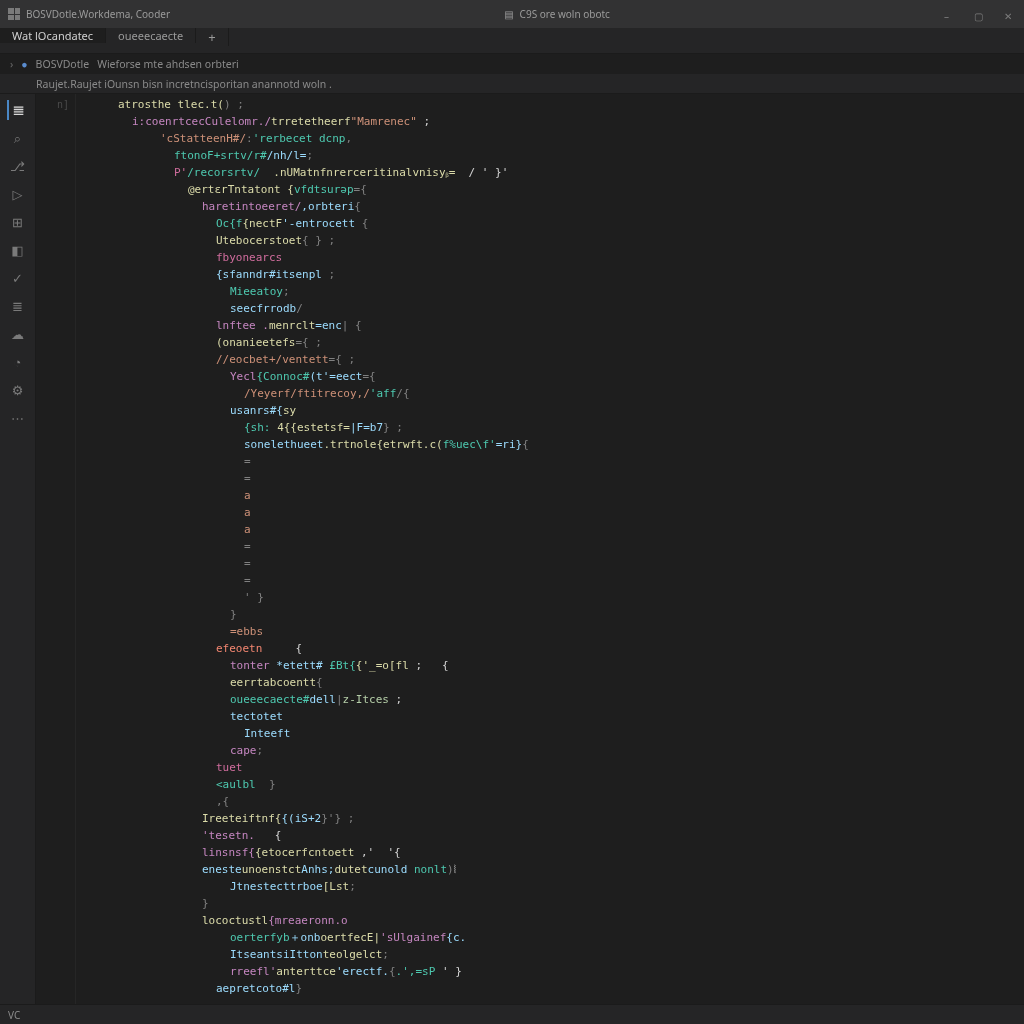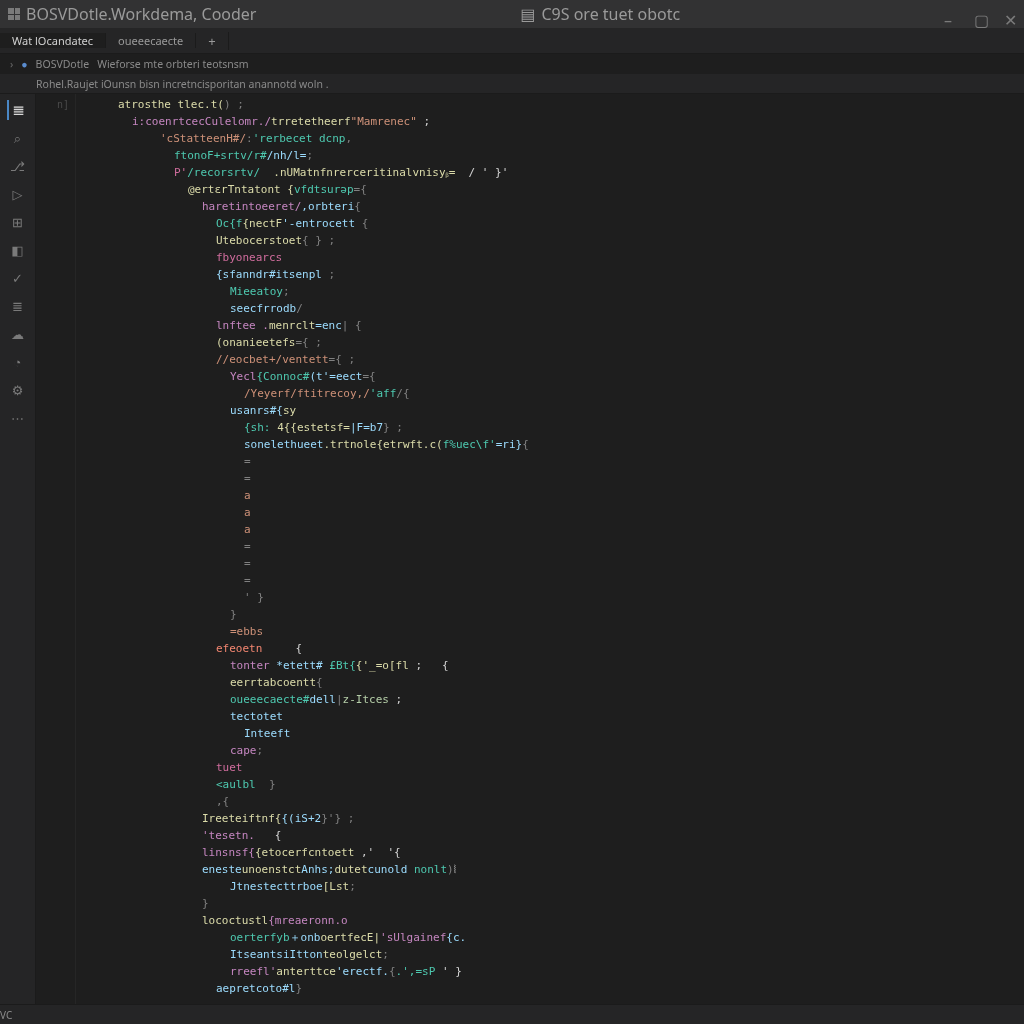--- a/index.html
+++ b/index.html
@@ -9,38 +9,38 @@
     font-family: "Segoe UI", ui-sans-serif, system-ui, sans-serif;
     color: #cccccc;
     overflow: hidden;
   }
   
   .titlebar {
     height: 28px;
     background: #323233;
     display: flex;
     align-items: center;
-    font-size: 16px;
+    font-size: 10px;
     color: #9a9a9a;
     user-select: none;
   }
   .titlebar .left  { flex: 0 0 auto; padding-left: 8px; display: flex; gap: 6px; align-items: center; }
   .titlebar .center{ flex: 1 1 auto; text-align: center; display:flex; align-items:center; justify-content:center; gap:6px; }
   .titlebar .right { flex: 0 0 auto; padding-right: 10px; display:flex; gap:20px; }
   .titlebar .logo  { width:12px; height:12px; display:grid; grid-template:1fr 1fr/1fr 1fr; gap:1px; }
   .titlebar .logo span { background:#7a7a7a; }
   .titlebar .ctrl  { width:10px; height:10px; opacity:.7; }
   .icn { display:inline-block; }
 
   
   .tabrow {
     height: 26px;
     background: #252526;
     display: flex;
-    align-items: center;
+    align-items: flex-start;
     font-size: 11px;
     color: #9a9a9a;
     border-bottom: 1px solid #1b1b1b;
   }
   .tab {
     padding: 0 12px;
     display: flex; align-items: center;
     border-right: 1px solid #1b1b1b;
     cursor: pointer;
   }
@@ -134,40 +134,40 @@
   .tk-pun  { color:#808080; }
   .tk-red  { color:#f48771; }
   .tk-pink { color:#d16d9e; }
 
   
   .statusbar {
     height: 20px;
     background:#252526;
     display:flex; align-items:center;
     font-size:10px; color:#8a8a8a;
-    padding:0 0;
+    padding:0 8px;
     border-top:1px solid #1b1b1b;
   }
 </style>
 </head>
 <body>
 
 <div class="titlebar">
   <div class="left">
     <span class="logo">
       <span></span>
         <span></span>
         <span></span>
         <span></span>
     </span>
     <span>BOSVDotle.Workdema, Cooder</span>
   </div>
   <div class="center">
     <span class="icn">▤</span>
-    <span>C9S ore tuet obotc</span>
+    <span>C9S ore woln obotc</span>
   </div>
   <div class="right">
     <span class="ctrl icn">–</span>
     <span class="ctrl icn">▢</span>
     <span class="ctrl icn">✕</span>
   </div>
 </div>
 
 <div class="tabrow">
   <div class="tab active">
@@ -178,25 +178,25 @@
   </div>
   <div class="tab">
     <span class="plus">+</span>
   </div>
 </div>
 
 <div class="breadcrumbrow">
   <span class="arrow">›</span>
   <span style="color:#5a8ccf">●</span>
   <span>BOSVDotle</span>
-  <span>Wieforse mte orbteri teotsnsm</span>
+  <span>Wieforse mte ahdsen orbteri</span>
 </div>
 
 <div class="secbar">
-  <span>Rohel.Raujet iOunsn bisn incretncisporitan anannotd woln .</span>
+  <span>Raujet.Raujet iOunsn bisn incretncisporitan anannotd woln .</span>
 </div>
 
 <div class="main">
 
   <div class="activitybar" id="activitybar">
       <div class="aicon sel">𝌆</div>
       <div class="aicon">⌕</div>
       <div class="aicon">⎇</div>
       <div class="aicon">▷</div>
       <div class="aicon">⊞</div>

